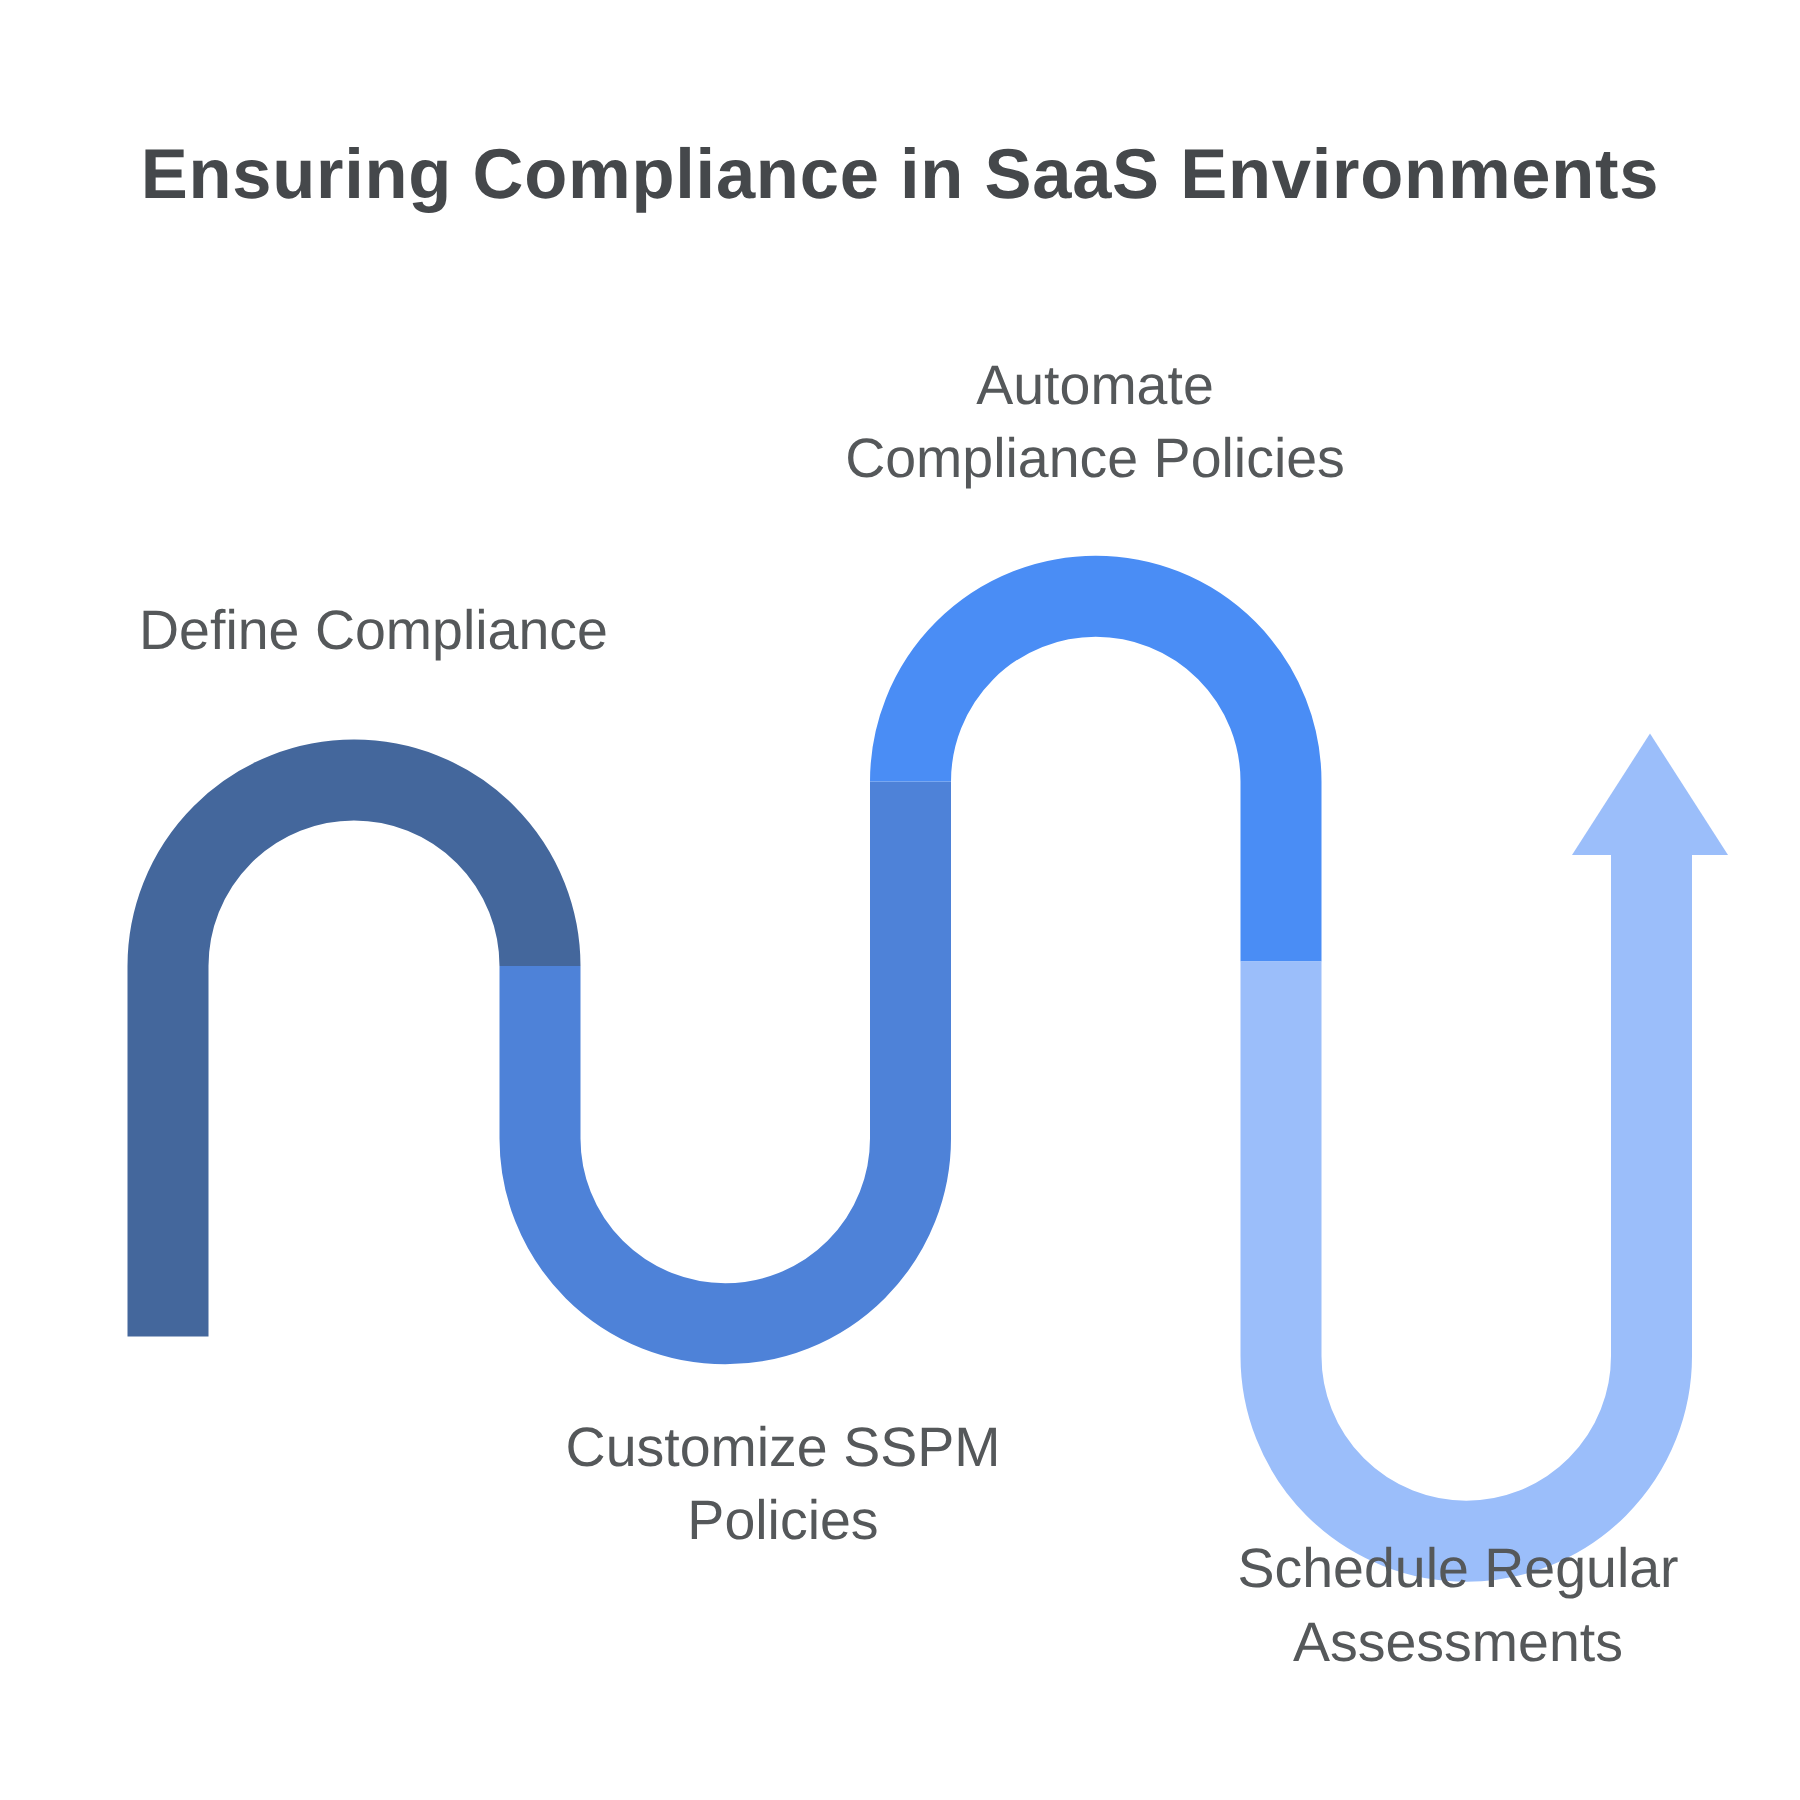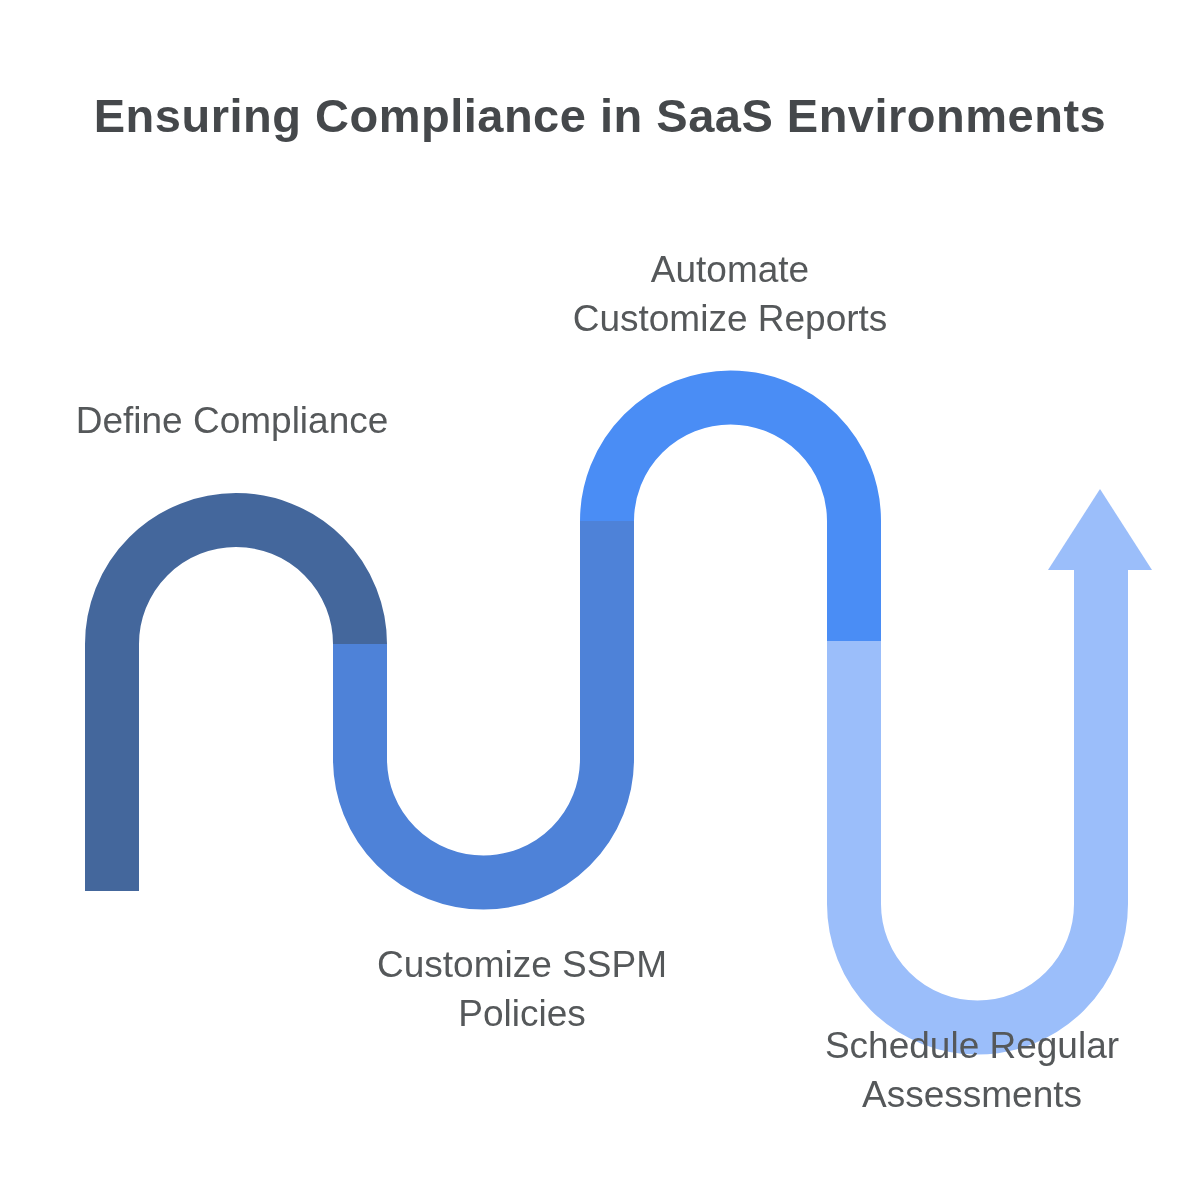--- a/index.html
+++ b/index.html
@@ -43,23 +43,23 @@
     position: absolute;
     transform: translate(-50%, -50%);
     text-align: center;
     font-size: 37px;
     line-height: 49px;
     font-weight: 400;
     color: var(--label-color, #55585A);
     white-space: nowrap;
   }
   .step-label span { display: block; }
-  .label-1 { left: 232px; top: 420px; text-align: center; }
+  .label-1 { left: 249px; top: 420px; text-align: center; }
   .label-2 { left: 479px; top: 989px; margin-left: 43px; }
-  .label-3 { left: 730px; top: 294px; }
+  .label-3 { left: 730px; top: 281px; }
   .label-4 { left: 972px; top: 1070px; }
 </style>
 </head>
 <body>
 
 <div class="canvas">
 
   <div class="title">Ensuring Compliance in SaaS Environments</div>
 
   <svg class="flow-svg" viewBox="0 0 1200 1200">
@@ -74,21 +74,21 @@
     <span>Define Compliance</span>
   </div>
 
   <div class="step-label label-2">
     <span>Customize SSPM</span>
     <span>Policies</span>
   </div>
 
   <div class="step-label label-3">
     <span>Automate</span>
-    <span>Customize Reports</span>
+    <span>Compliance Policies</span>
   </div>
 
   <div class="step-label label-4">
     <span>Schedule Regular</span>
     <span>Assessments</span>
   </div>
 
 </div>
 
 </body></html>

